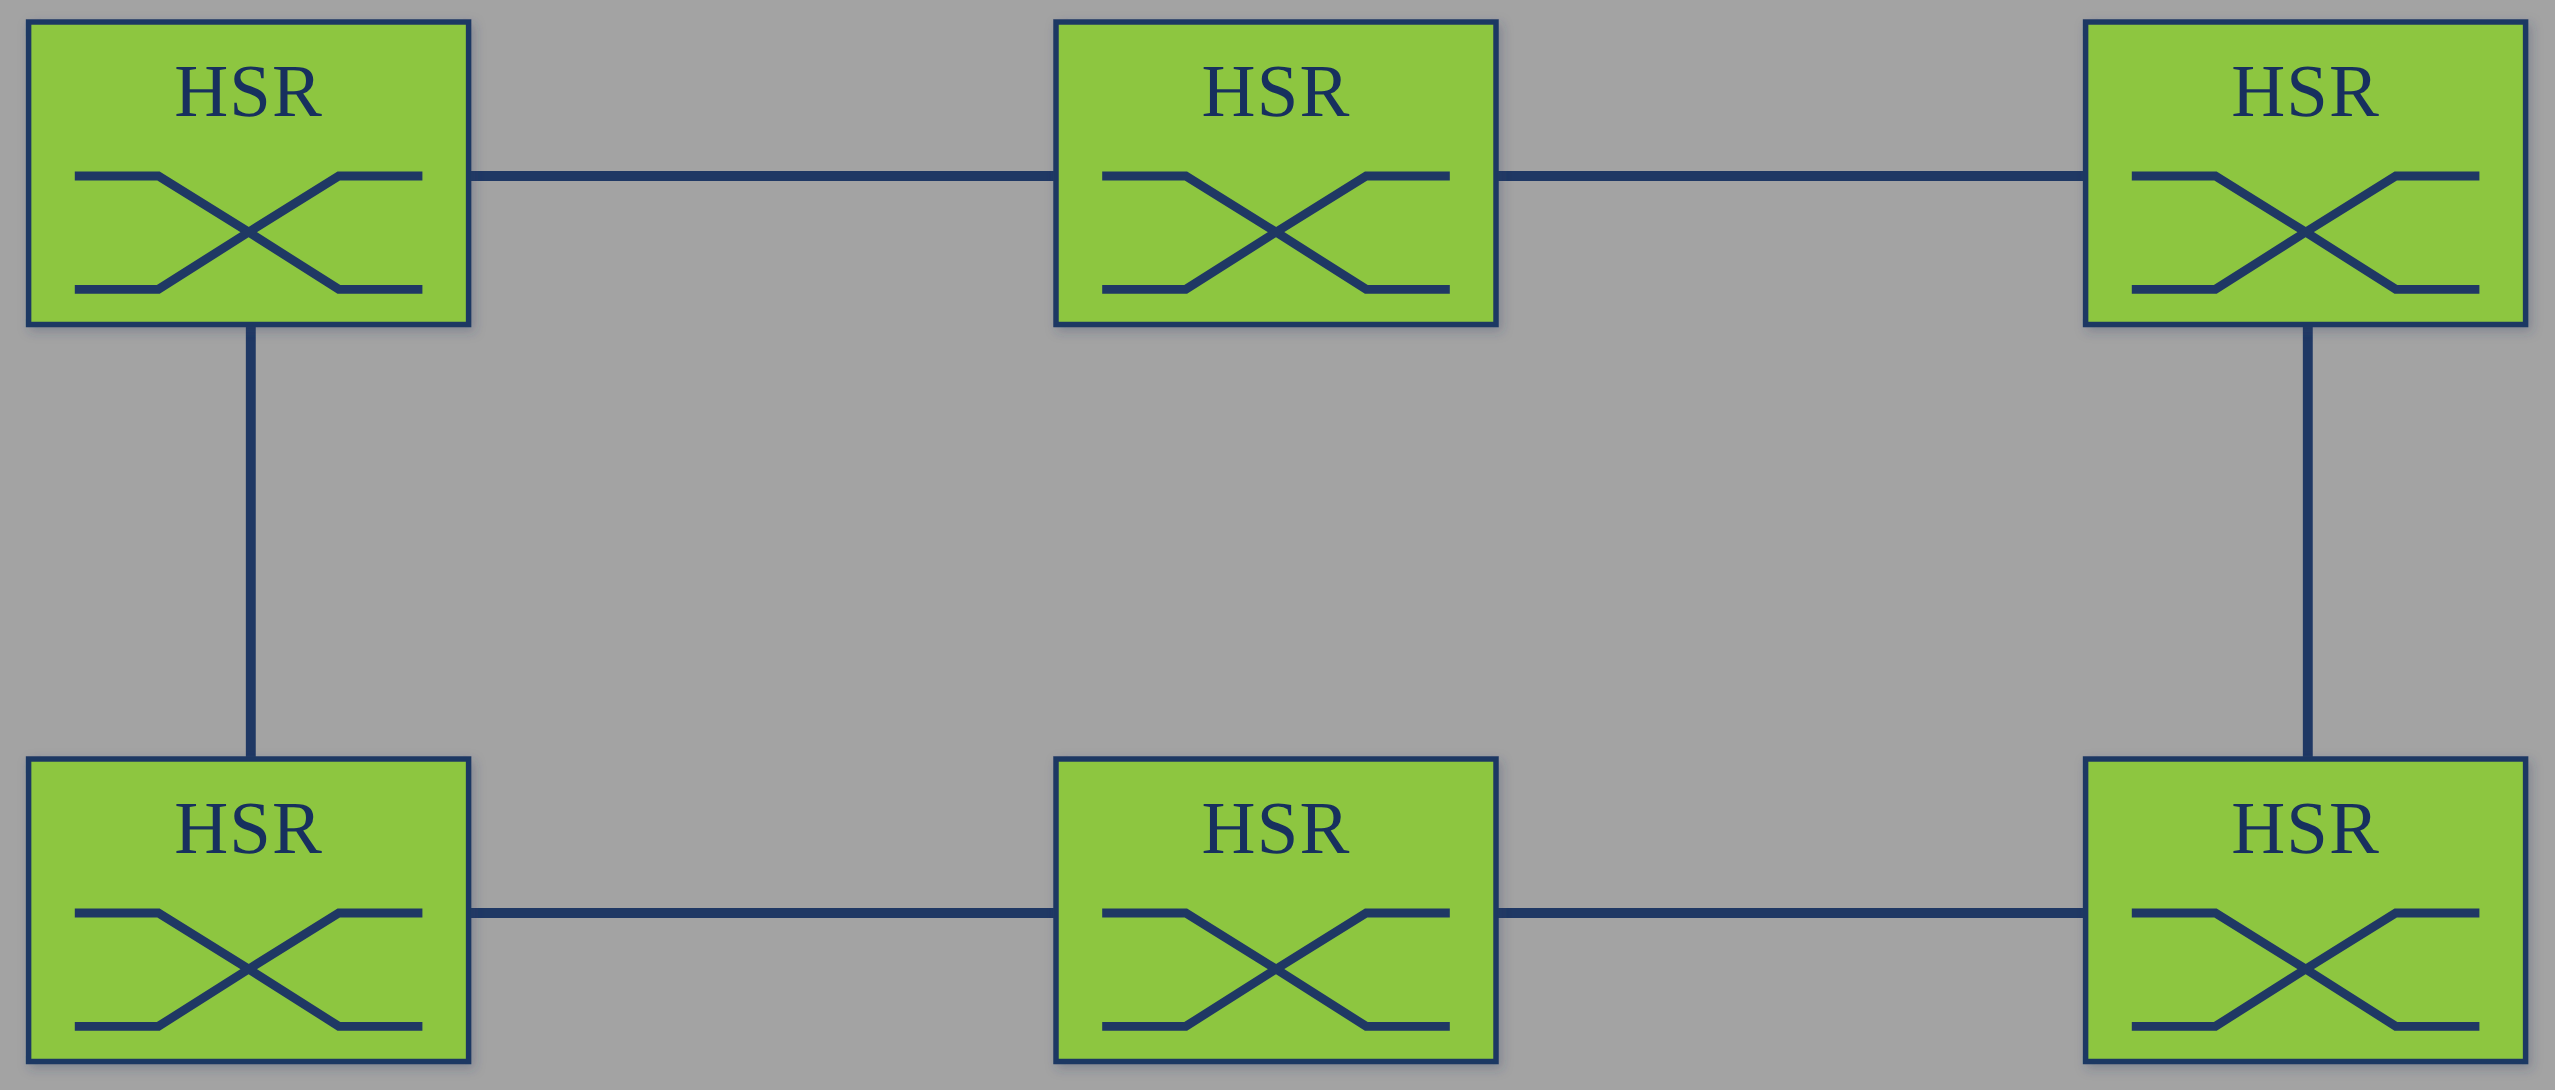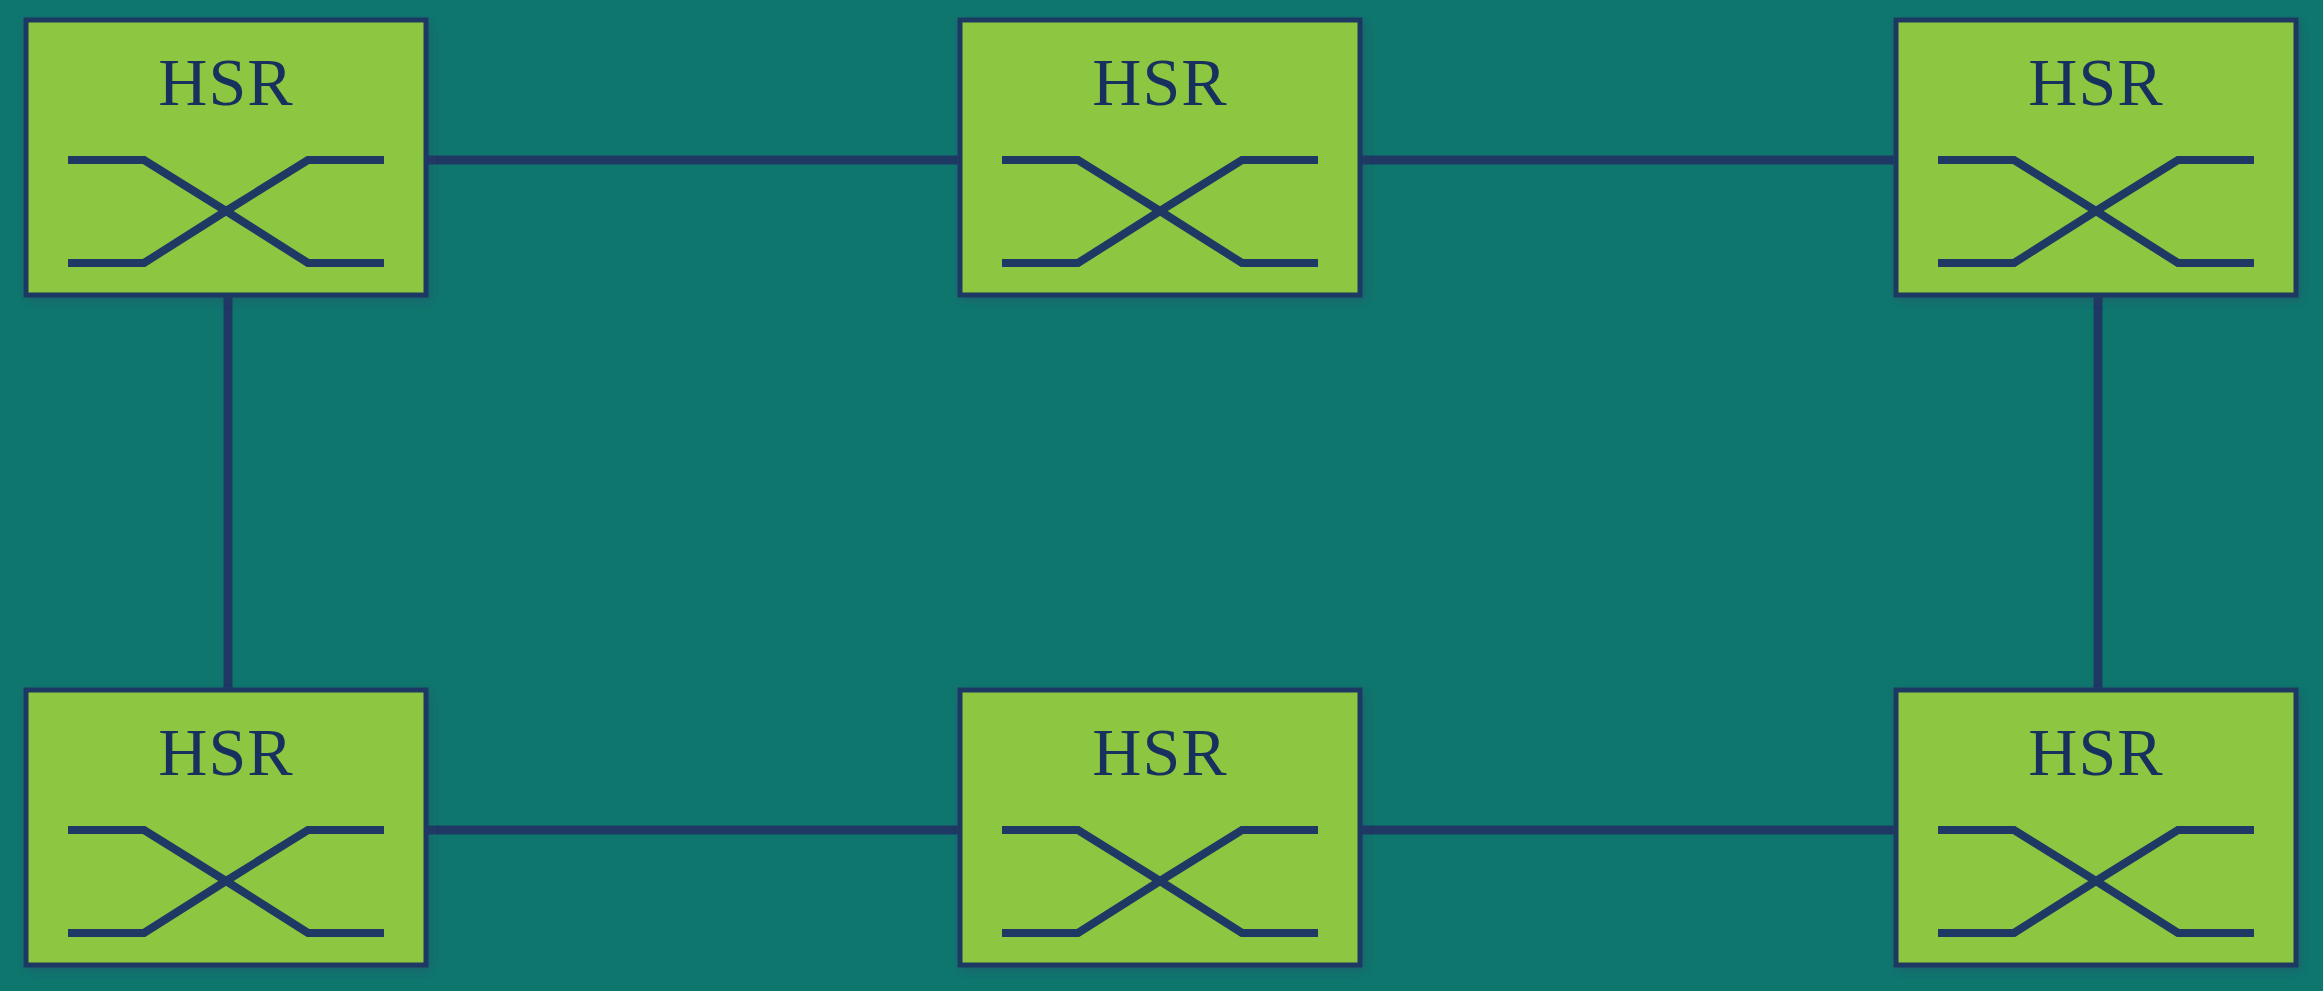--- a/index.html
+++ b/index.html
@@ -5,21 +5,21 @@
 <style>
   html, body {
     margin: 0;
     padding: 0;
     background: #ffffff;
   }
   #canvas {
     position: relative;
     width: 2323px;
     height: 991px;
-    background: #0f766e;
+    background: #a3a3a3;
     overflow: hidden;
     font-family: "Liberation Serif", "DejaVu Serif", serif;
   }
   #diagram-svg {
     position: absolute;
     top: 0;
     left: 0;
     width: 2323px;
     height: 991px;
     display: block;

